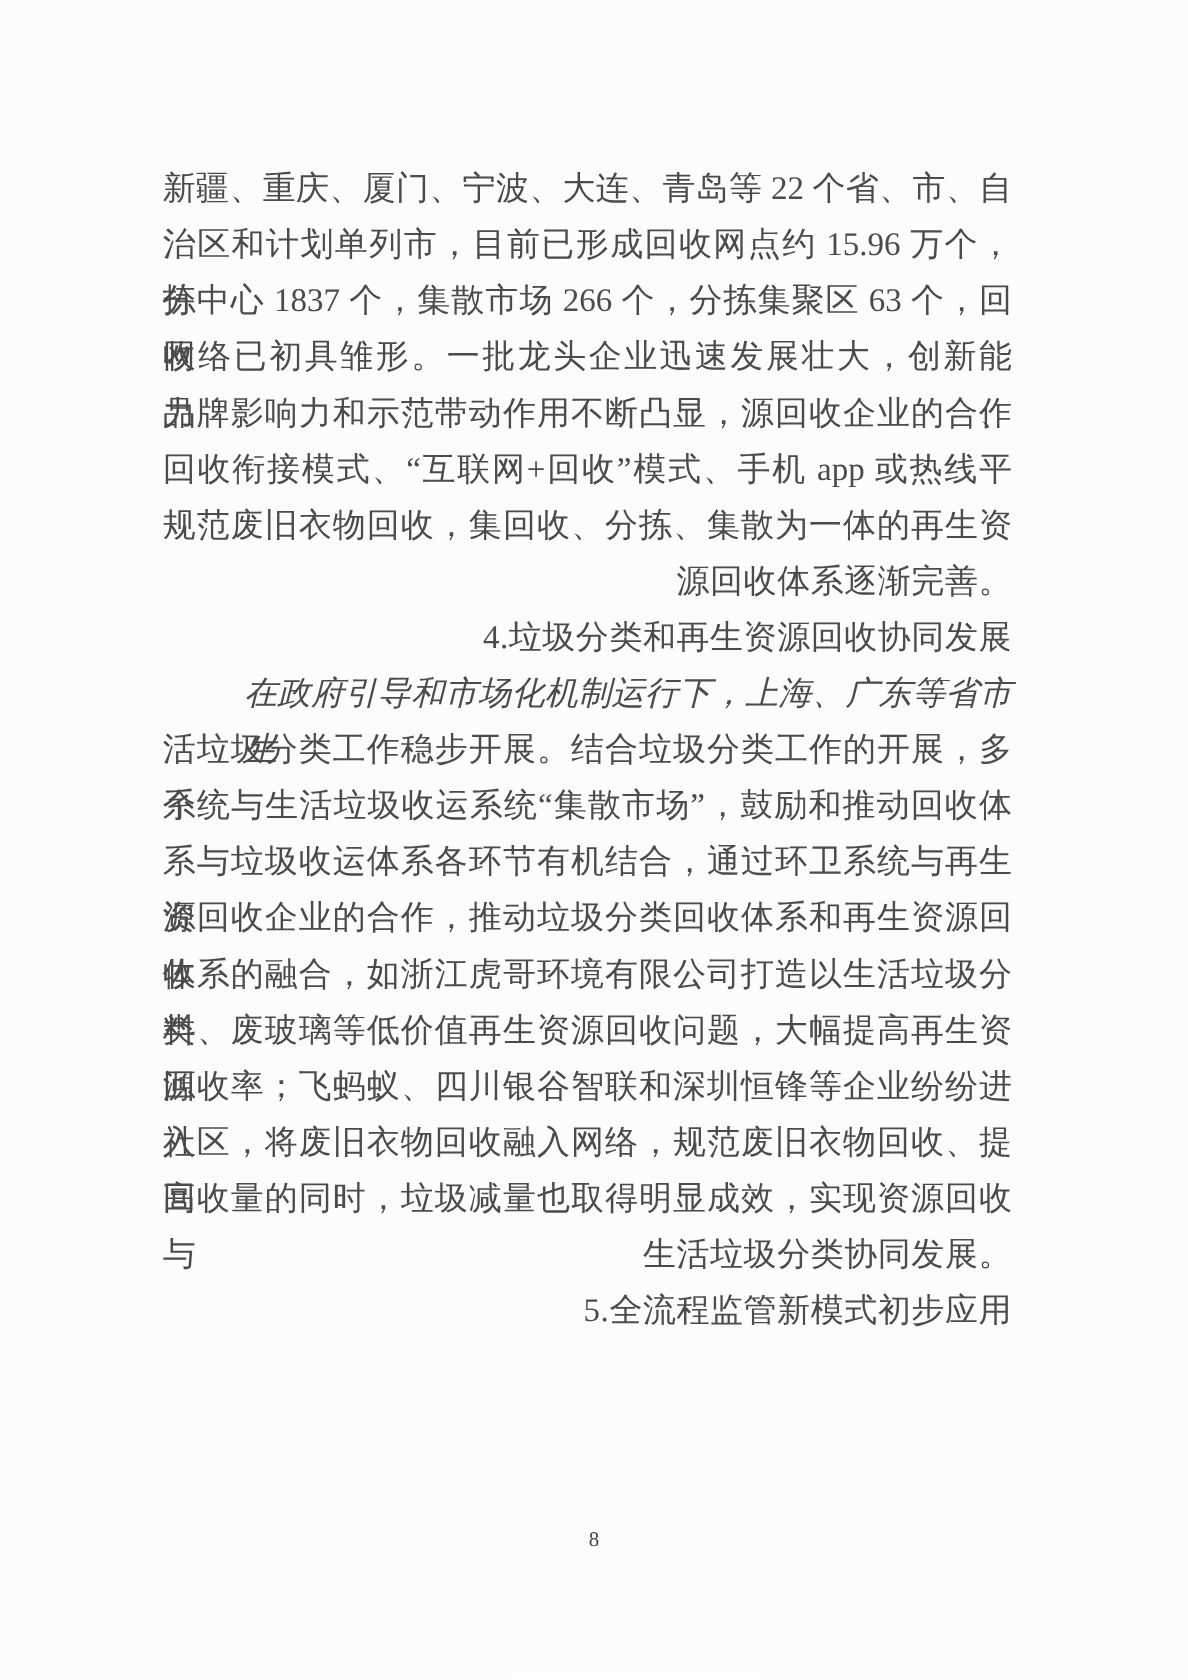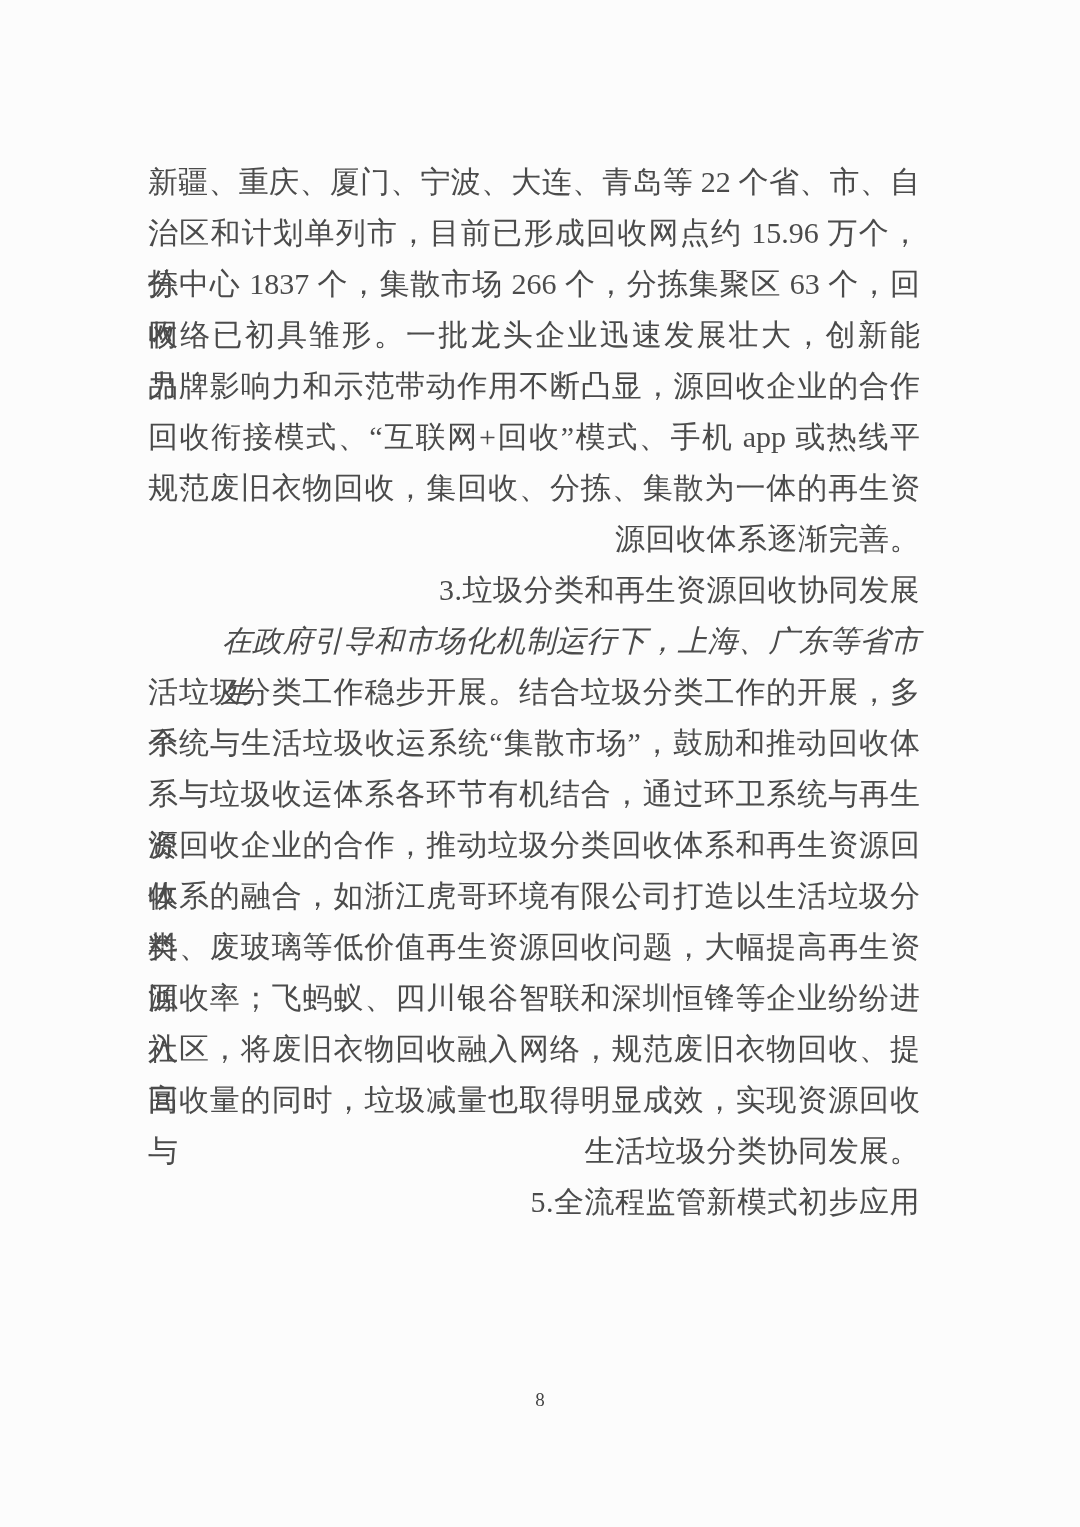--- a/index.html
+++ b/index.html
@@ -12,21 +12,21 @@
     width: 1080px;
     height: 1527px;
     background: #fcfcfc;
     overflow: hidden;
     font-family: "Liberation Serif", "DejaVu Serif", serif;
     color: #4b4b4b;
   }
   .text-area {
     position: absolute;
     left: 148px;
-    top: 156px;
+    top: 146px;
     width: 772px;
   }
   .line {
     height: 51px;
     line-height: 51px;
     font-size: 30px;
     white-space: nowrap;
     text-align: right;
     letter-spacing: 0.5px;
   }
@@ -64,21 +64,21 @@
 
     <div class="line j">新疆、重庆、厦门、宁波、大连、青岛等 22 个省、市、自</div>
     <div class="line j">治区和计划单列市，目前已形成回收网点约 15.96 万个，分</div>
     <div class="line j">拣中心 1837 个，集散市场 266 个，分拣集聚区 63 个，回收</div>
     <div class="line j">网络已初具雏形。一批龙头企业迅速发展壮大，创新能力、</div>
     <div class="line j">品牌影响力和示范带动作用不断凸显，源回收企业的合作</div>
     <div class="line j">回收衔接模式、“互联网+回收”模式、手机 app 或热线平</div>
     <div class="line j">规范废旧衣物回收，集回收、分拣、集散为一体的再生资</div>
     <div class="line">源回收体系逐渐完善。</div>
 
-    <div class="line ind">3.垃圾分类和再生资源回收协同发展</div>
+    <div class="line ind">4.垃圾分类和再生资源回收协同发展</div>
 
     <div class="line j ind">在政府引导和市场化机制运行下，上海、广东等省市生</div>
     <div class="line j">活垃圾分类工作稳步开展。结合垃圾分类工作的开展，多个</div>
     <div class="line j">系统与生活垃圾收运系统“集散市场”，鼓励和推动回收体</div>
     <div class="line j">系与垃圾收运体系各环节有机结合，通过环卫系统与再生资</div>
     <div class="line j">源回收企业的合作，推动垃圾分类回收体系和再生资源回收</div>
     <div class="line j">体系的融合，如浙江虎哥环境有限公司打造以生活垃圾分类</div>
     <div class="line j">料、废玻璃等低价值再生资源回收问题，大幅提高再生资源</div>
     <div class="line j">回收率；飞蚂蚁、四川银谷智联和深圳恒锋等企业纷纷进入</div>
     <div class="line j">社区，将废旧衣物回收融入网络，规范废旧衣物回收、提高</div>

